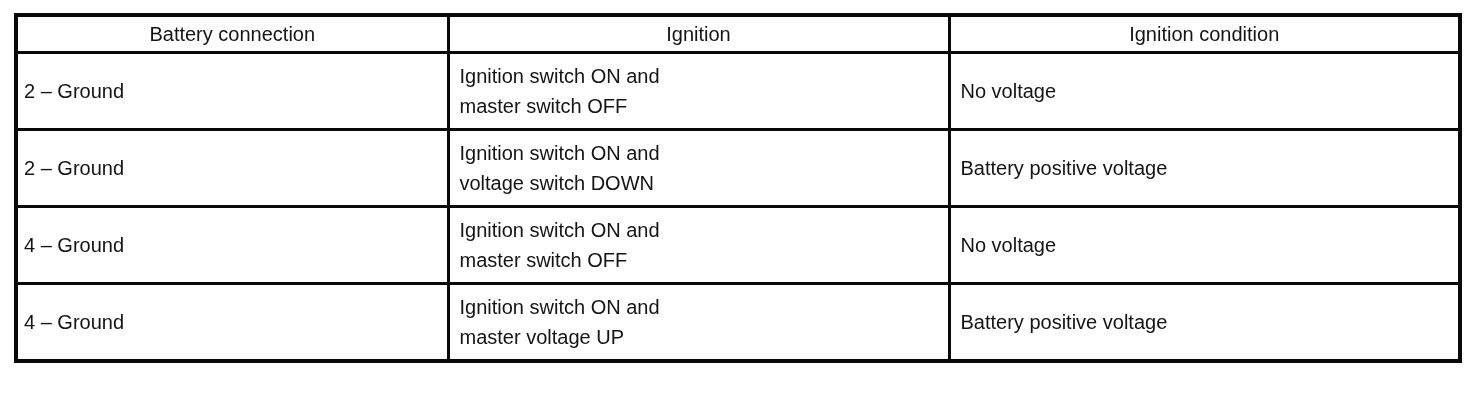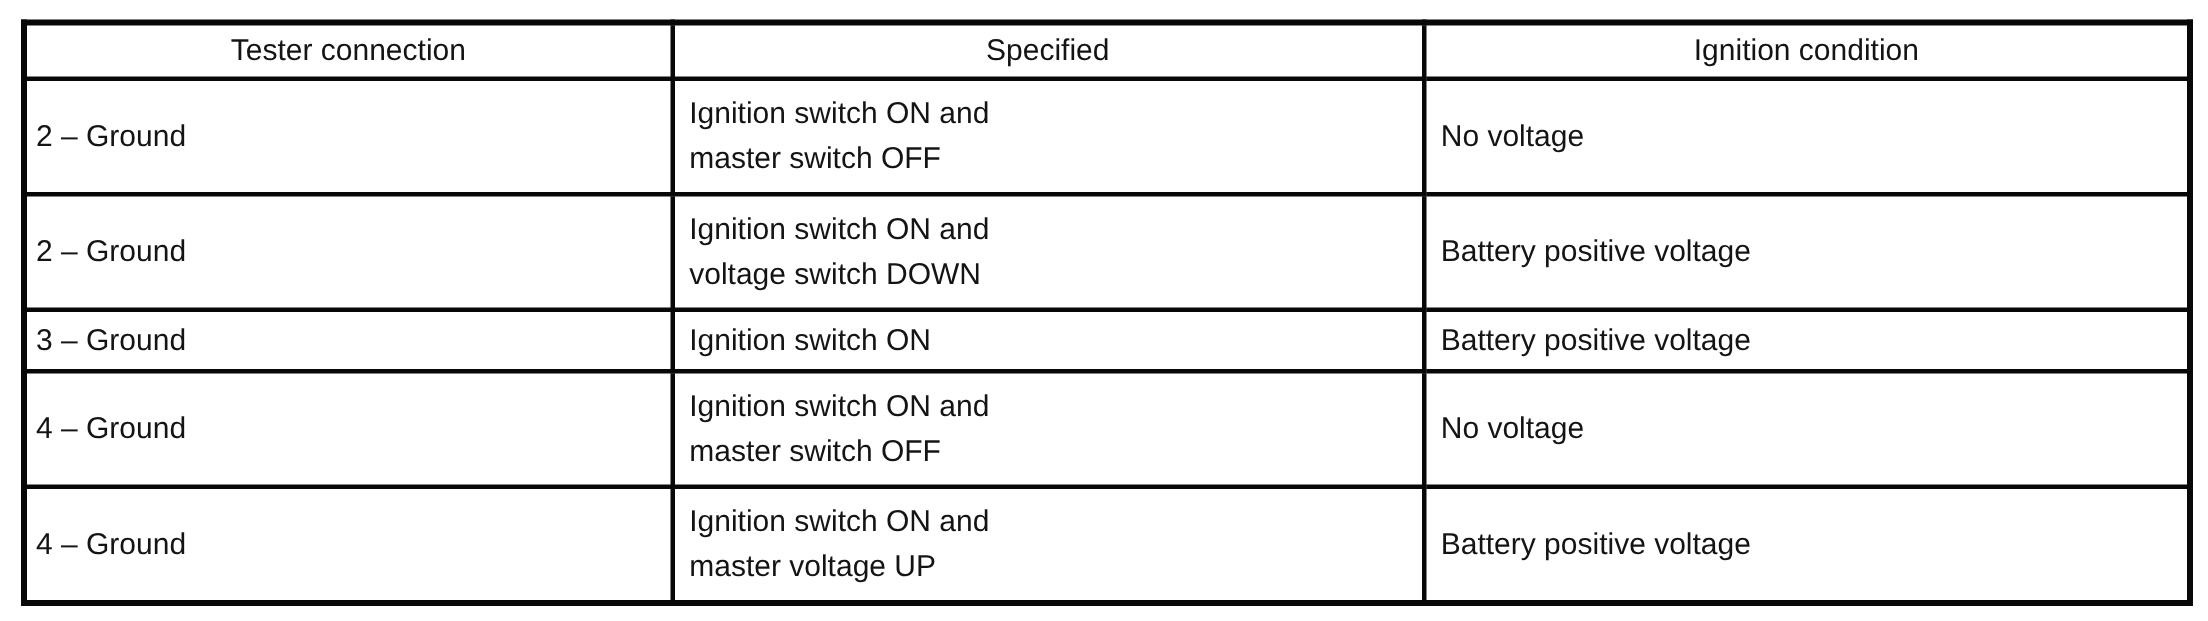--- a/index.html
+++ b/index.html
@@ -57,47 +57,39 @@
 
 <div class="page">
   <table class="spec-table">
     <colgroup>
       <col style="width:432px">
       <col style="width:501px">
       <col style="width:511px">
     </colgroup>
     <thead>
       <tr>
-        <th>Tester connection</th>
-        <th>Specified</th>
+        <th>Battery connection</th>
+        <th>Ignition</th>
         <th>Ignition condition</th>
       </tr>
     </thead>
     <tbody>
       <tr>
         <td class="c1">2 – Ground</td>
         <td class="c2">
           <div>Ignition switch ON and</div>
           <div>master switch OFF</div>
         </td>
         <td class="c3">No voltage</td>
       </tr>
       <tr>
         <td class="c1">2 – Ground</td>
         <td class="c2">
           <div>Ignition switch ON and</div>
           <div>voltage switch DOWN</div>
-        </td>
-        <td class="c3">Battery positive voltage</td>
-      </tr>
-      <tr class="short">
-        <td class="c1">3 – Ground</td>
-        <td class="c2">
-          <div>Ignition switch ON</div>
-          <div></div>
         </td>
         <td class="c3">Battery positive voltage</td>
       </tr>
       <tr>
         <td class="c1">4 – Ground</td>
         <td class="c2">
           <div>Ignition switch ON and</div>
           <div>master switch OFF</div>
         </td>
         <td class="c3">No voltage</td>

